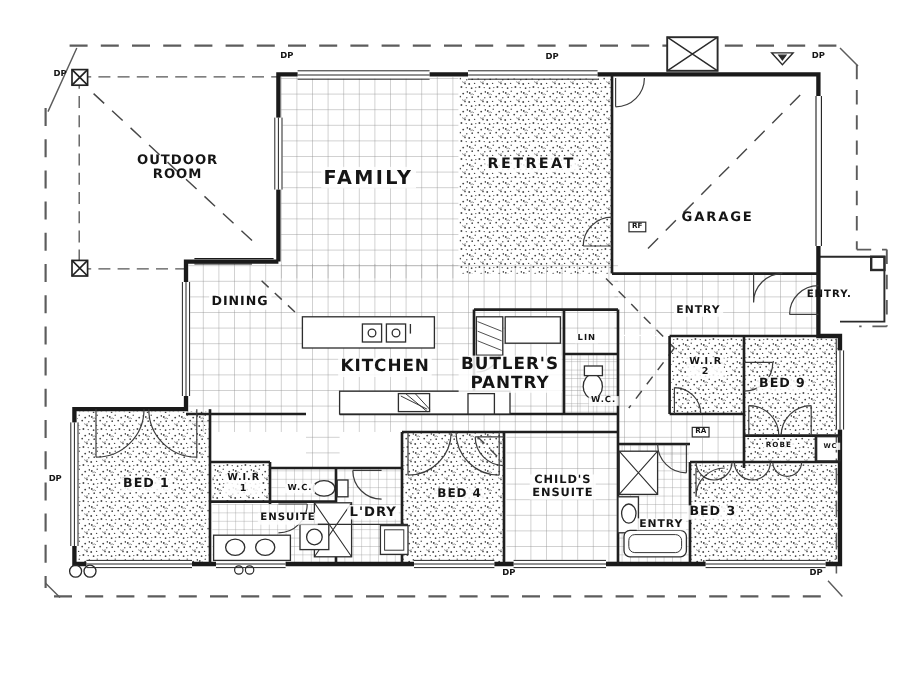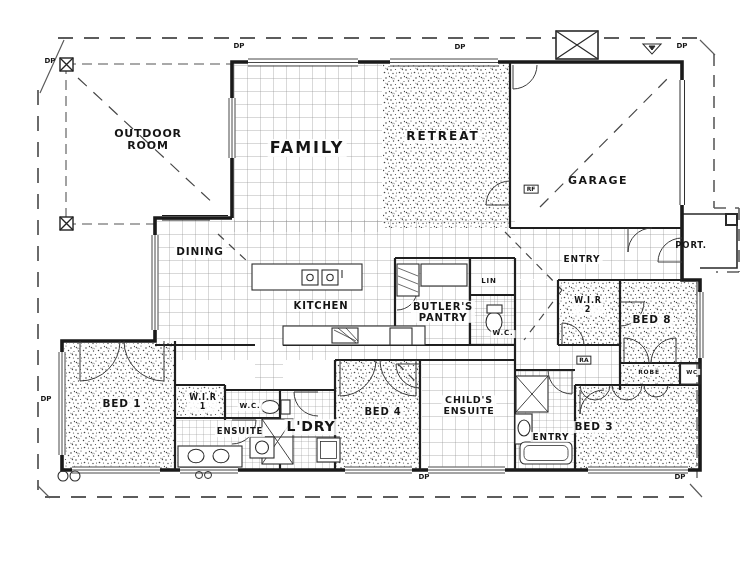--- a/index.html
+++ b/index.html
@@ -260,39 +260,39 @@
     <circle cx="199" cy="475" r="3.5" stroke-width="1"></circle>
     <circle cx="208" cy="475" r="3.5" stroke-width="1"></circle>
   </g>
 </svg>
 
 <div class="lbl nobg" style="left:148px;top:140px;font-size:11px">OUTDOOR
 ROOM</div>
 <div class="lbl" style="left:307px;top:148px;font-size:16px;letter-spacing:2px">FAMILY</div>
 <div class="lbl" style="left:443px;top:137px;font-size:12px;letter-spacing:2px">RETREAT</div>
 <div class="lbl nobg" style="left:598px;top:181px;font-size:11px;letter-spacing:1.5px">GARAGE</div>
-<div class="lbl nobg" style="left:691px;top:246px;font-size:8.5px">PORT.</div>
+<div class="lbl nobg" style="left:691px;top:246px;font-size:8.5px">ENTRY.</div>
 <div class="lbl" style="left:582px;top:259px;font-size:9px">ENTRY</div>
 <div class="lbl" style="left:200px;top:252px;font-size:10.5px">DINING</div>
-<div class="lbl" style="left:321px;top:306px;font-size:10px">KITCHEN</div>
-<div class="lbl" style="left:443px;top:312px;font-size:10px">BUTLER'S
+<div class="lbl" style="left:321px;top:306px;font-size:14px">KITCHEN</div>
+<div class="lbl" style="left:425px;top:312px;font-size:14px">BUTLER'S
 PANTRY</div>
 <div class="lbl" style="left:489px;top:282px;font-size:7px">LIN</div>
 <div class="lbl" style="left:503px;top:334px;font-size:7px">W.C.</div>
 <div class="lbl" style="left:588px;top:306px;font-size:8px">W.I.R
 2</div>
-<div class="lbl" style="left:652px;top:320px;font-size:10.5px">BED 8</div>
+<div class="lbl" style="left:652px;top:320px;font-size:10.5px">BED 9</div>
 <div class="lbl" style="left:649px;top:372px;font-size:6px">ROBE</div>
 <div class="lbl" style="left:692px;top:372px;font-size:5.5px">WC</div>
 <div class="lbl" style="left:594px;top:427px;font-size:10.5px">BED 3</div>
 <div class="lbl" style="left:551px;top:437px;font-size:9px">ENTRY</div>
 <div class="lbl" style="left:469px;top:406px;font-size:9.5px">CHILD'S
 ENSUITE</div>
 <div class="lbl" style="left:383px;top:412px;font-size:10px">BED 4</div>
-<div class="lbl" style="left:311px;top:427px;font-size:14px">L'DRY</div>
+<div class="lbl" style="left:311px;top:427px;font-size:11px">L'DRY</div>
 <div class="lbl" style="left:240px;top:432px;font-size:8.5px">ENSUITE</div>
 <div class="lbl" style="left:250px;top:407px;font-size:7px">W.C.</div>
 <div class="lbl" style="left:203px;top:403px;font-size:8px">W.I.R
 1</div>
 <div class="lbl" style="left:122px;top:404px;font-size:10.5px">BED 1</div>
 
 <div class="lbl boxed" style="left:531px;top:189px;font-size:6px">RF</div>
 <div class="lbl boxed" style="left:584px;top:360px;font-size:6px">RA</div>
 
 <div class="lbl dp" style="left:50px;top:62px">DP</div>

